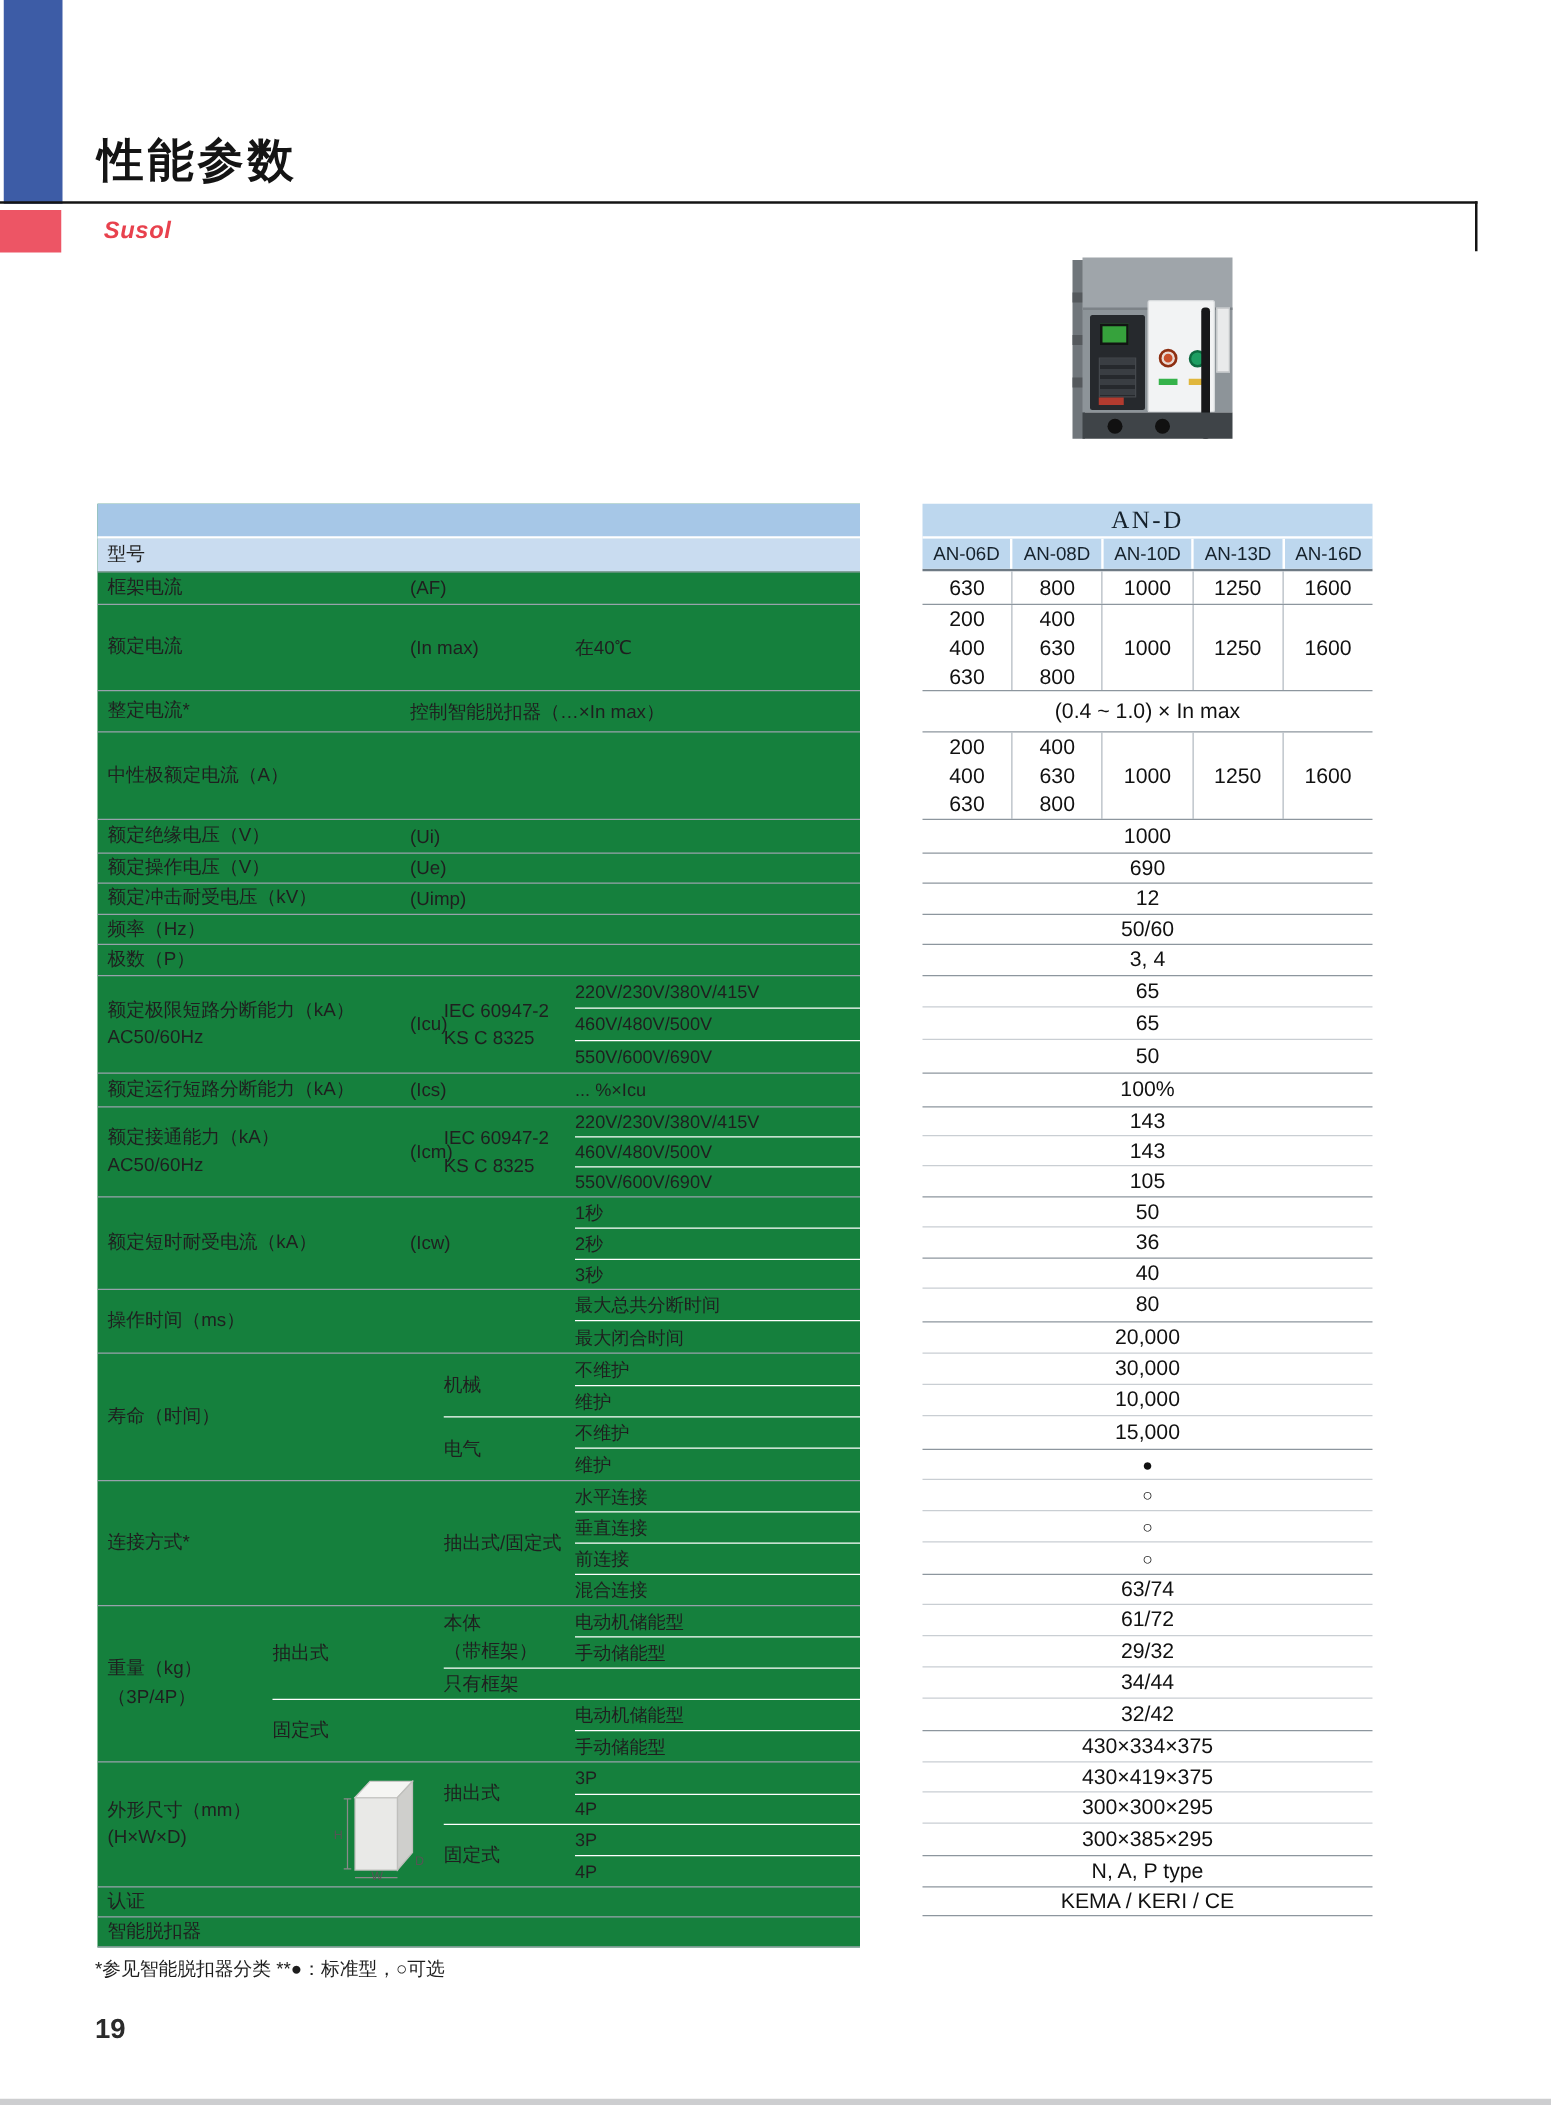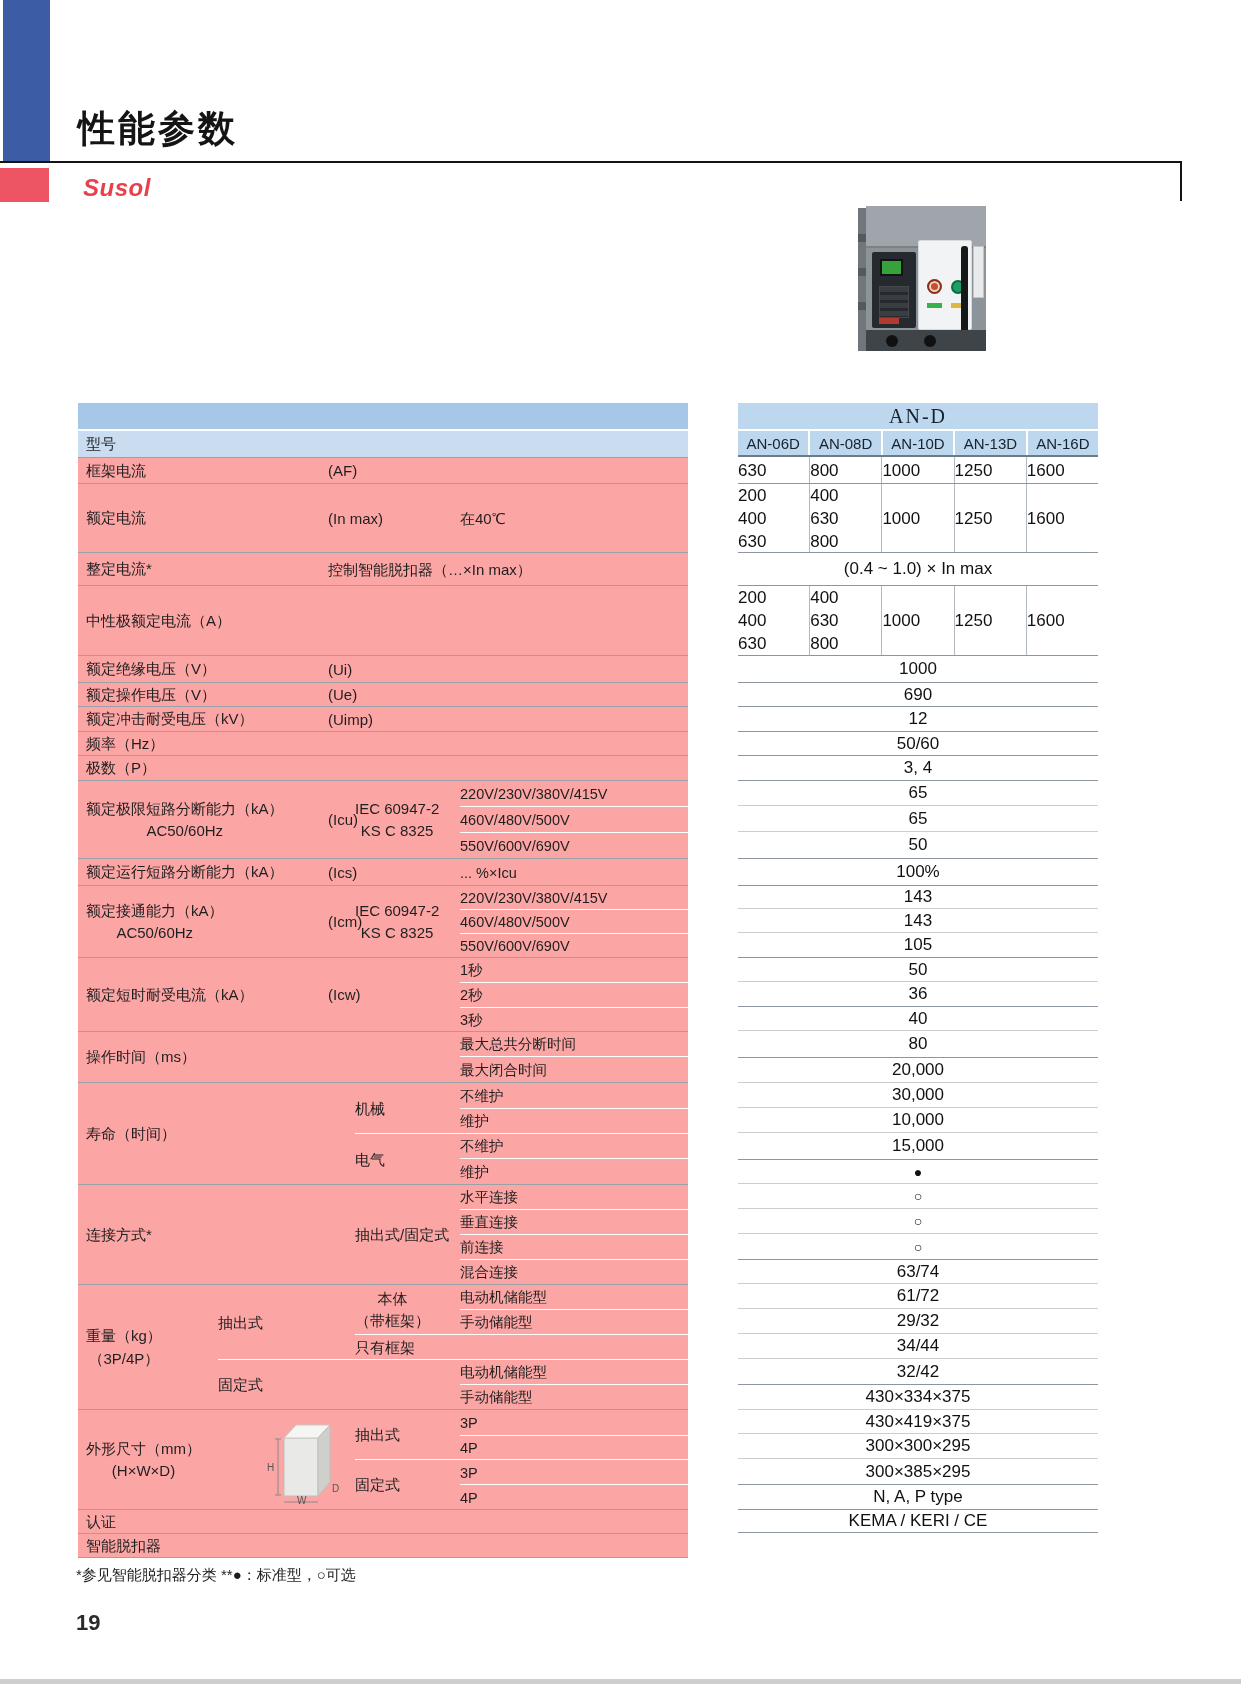--- a/index.html
+++ b/index.html
@@ -5,21 +5,21 @@
   * { margin:0; padding:0; box-sizing:border-box; }
   body { background:#fff; font-family:"Liberation Sans", sans-serif; }
   .page { position:relative; width:1241px; height:1684px; background:#ffffff; overflow:hidden; }
 
   
   .blue-block { position:absolute; left:3px; top:0; width:47px; height:163px; background:#3D5CA6; }
   .page-title { position:absolute; left:78px; top:104px; font-size:37px; font-weight:700; color:#141414; letter-spacing:3px; }
   .rule { position:absolute; left:0; top:161px; width:1182px; height:2px; background:#141414; }
   .rule-corner { position:absolute; left:1180px; top:161px; width:2px; height:40px; background:#141414; }
   .red-block { position:absolute; left:0; top:168px; width:49px; height:34px; background:#ED5565; }
-  .brand { position:absolute; left:83px; top:174px; font-size:24px; font-weight:700; font-style:italic; color:#E8414D; letter-spacing:0.5px; }
+  .brand { position:absolute; left:83px; top:174px; font-size:19px; font-weight:700; font-style:italic; color:#E8414D; letter-spacing:0.5px; }
   .bottom-strip { position:absolute; left:0; top:1679px; width:1241px; height:5px; background:#cdced0; }
   .footnote { position:absolute; left:76px; top:1566px; font-size:15px; color:#1d1d1d; }
   .page-number { position:absolute; left:76px; top:1610px; font-size:22px; color:#2b2b2b;font-weight:bold; }
 
   
   .photo { position:absolute; left:858px; top:206px; width:128px; height:145px; }
   .ph-hinge { position:absolute; left:0; top:2px; width:10px; height:143px; background:#70767B; }
   .ph-hinge i { display:block; width:10px; height:8px; background:#55595d; margin-top:26px; }
   .ph-top { position:absolute; left:8px; top:0; width:120px; height:42px; background:#9FA5AA; border-bottom:2px solid #7c8287; }
   .ph-body { position:absolute; left:8px; top:42px; width:120px; height:82px; background:#8D9499; }
@@ -32,21 +32,21 @@
   .ph-off { position:absolute; left:8px; top:38px; width:15px; height:15px; border-radius:50%; background:#C94F2B; border:2px solid #8d2f12; box-shadow:inset 0 0 0 2px #e8d9d2; }
   .ph-on  { position:absolute; left:32px; top:39px; width:14px; height:14px; border-radius:50%; background:#1D9E62; border:2px solid #0d6b40; }
   .ph-led-g { position:absolute; left:8px; top:62px; width:15px; height:5px; background:#35B24A; }
   .ph-led-y { position:absolute; left:32px; top:62px; width:13px; height:5px; background:#E0B63C; }
   .ph-slot { position:absolute; left:42px; top:5px; width:7px; height:105px; background:#17181A; border-radius:3px; }
   .ph-label { position:absolute; left:115px; top:40px; width:11px; height:52px; background:#e9eaeb; border:1px solid #c2c5c7; }
   .ph-base { position:absolute; left:8px; top:124px; width:120px; height:21px; background:#3F4448; }
   .ph-knob { position:absolute; top:5px; width:12px; height:12px; border-radius:50%; background:#111; }
 
   
-  .spec-left { position:absolute; left:78px; top:403px; width:610px; background:#fca5a5;text-align:center; }
+  .spec-left { position:absolute; left:78px; top:403px; width:610px; background:#15803d; }
   .spec-right { position:absolute; left:738px; top:403px; width:360px; }
   .l-band { height:28px; background:#A6C7E7; border-bottom:2px solid #fff; }
   .r-band { height:28px; background:#BDD7EE; border-bottom:2px solid #fff; display:flex; align-items:center; justify-content:center;
             font-family:"Liberation Serif", serif; font-size:20px; letter-spacing:2px; color:#16222c; }
   .lgroup { position:relative; }
   .lgroup + .lgroup { border-top:1px solid #98a2ab; }
   .lg-first { background:#C9DCF0; }
   .lgroup:last-child { border-bottom:1px solid #98a2ab; }
   .l-label { position:absolute; left:8px; top:50%; transform:translateY(-50%); font-size:15px; line-height:1.5; color:#1f1f1f; white-space:nowrap; }
   .l-span { position:absolute; transform:translateY(-50%); font-size:15px; line-height:1.45; color:#1f1f1f; white-space:nowrap; }
@@ -58,21 +58,21 @@
   .r-headrow { display:flex; border-bottom:2px solid #6e7a84; }
   .r-headcell { flex:1; background:#BDD7EE; display:flex; align-items:center; justify-content:center;
                 font-size:15px; color:#16222c; border-right:2px solid #fff; }
   .r-headcell:last-child { border-right:none; }
   .rgroup { position:relative; }
   .r-row { position:relative; }
   .r-minor { border-bottom:1px solid #c9ced3; }
   .r-gtop { border-top:1px solid #8d969e; }
   .rgroup:last-child .r-row:last-child { border-bottom:1px solid #8d969e; }
   .r-split { display:flex; }
-  .r-cell { flex:1; border-right:1px solid #b3bac1; display:flex; flex-direction:column; justify-content:center; align-items:flex-start;
+  .r-cell { flex:1; border-right:1px solid #b3bac1; display:flex; flex-direction:column; justify-content:center; align-items:center;
             font-size:17px; line-height:23px; color:#111; }
   .r-cell:last-child { border-right:none; }
   .r-merged { height:100%; display:flex; align-items:center; justify-content:center; font-size:17px; color:#111; }
   .r-sym .r-merged { font-size:14px; }
 
   .dim-box { position:absolute; left:266px; top:1412px; }
   .dim-box text { font-size:10px; fill:#555; font-family:"Liberation Sans", sans-serif; }
 </style>
 </head>
 <body>

